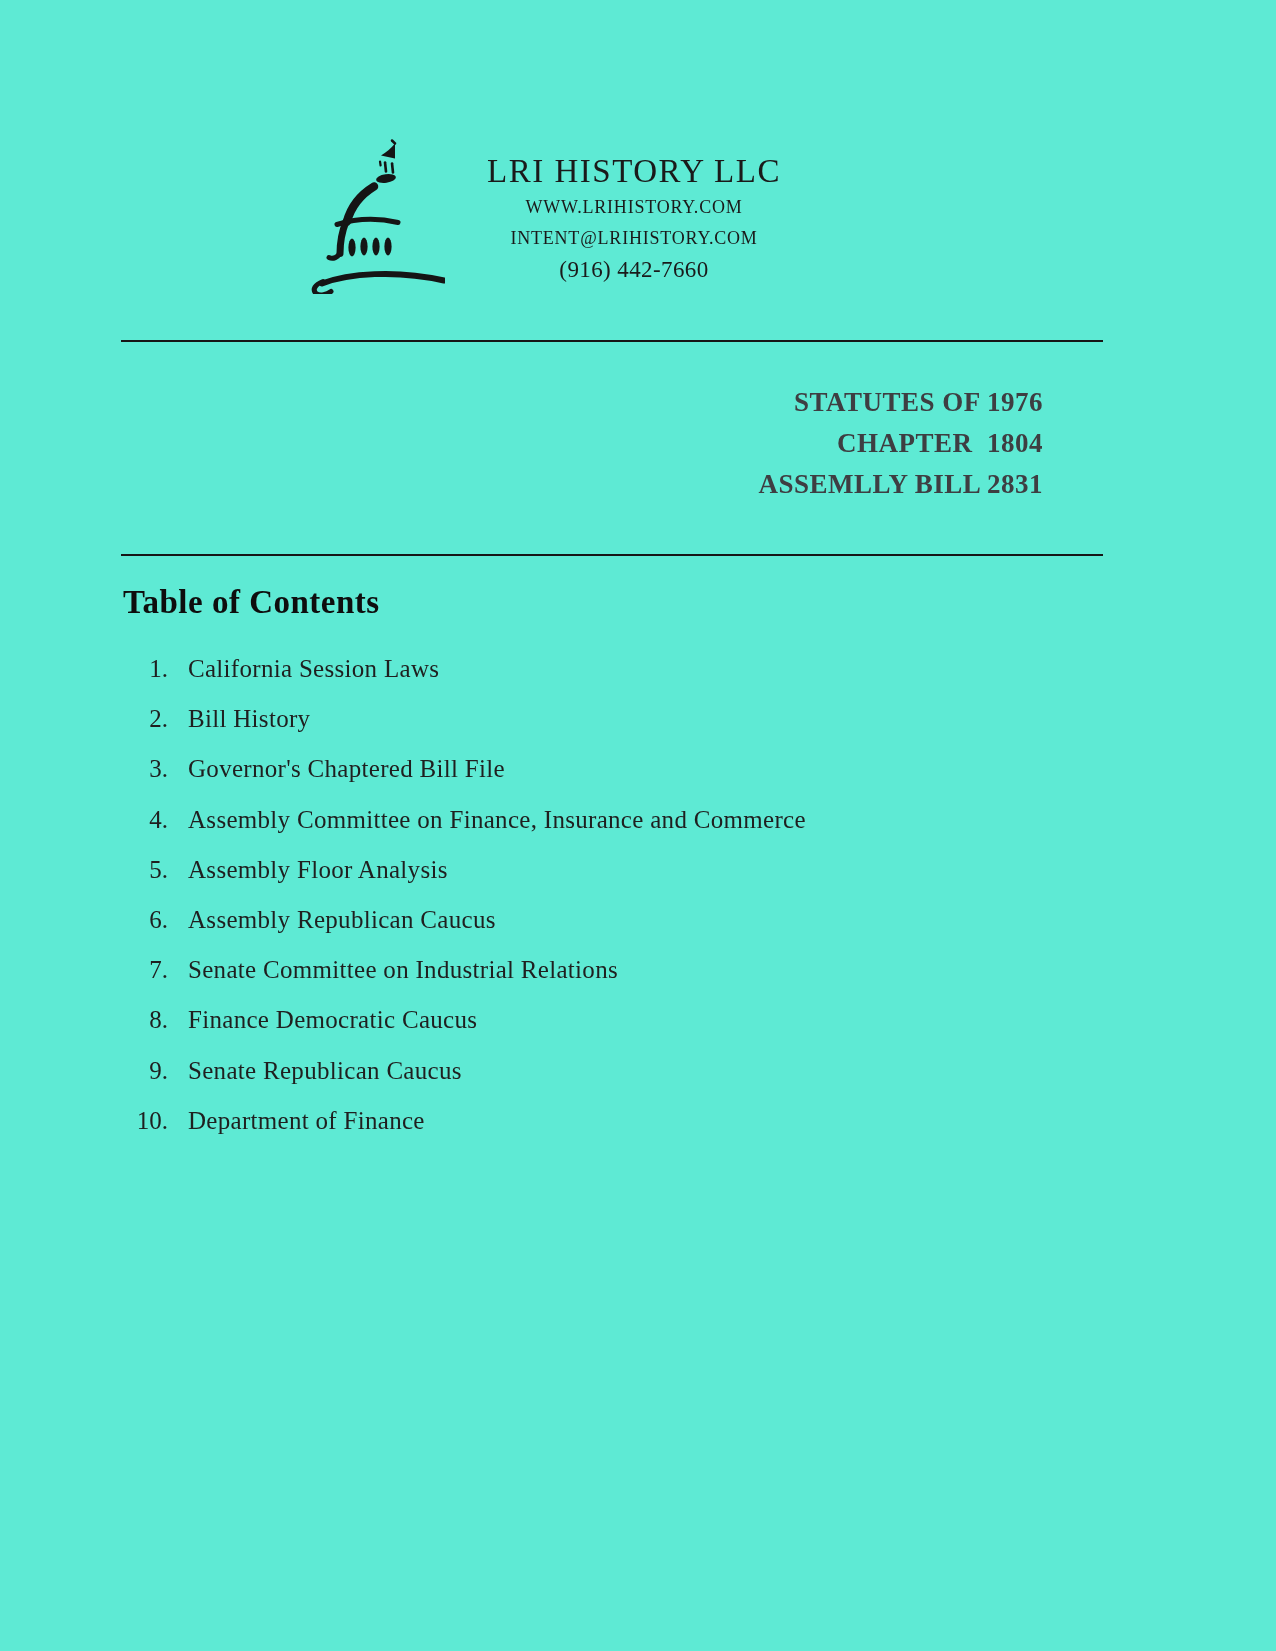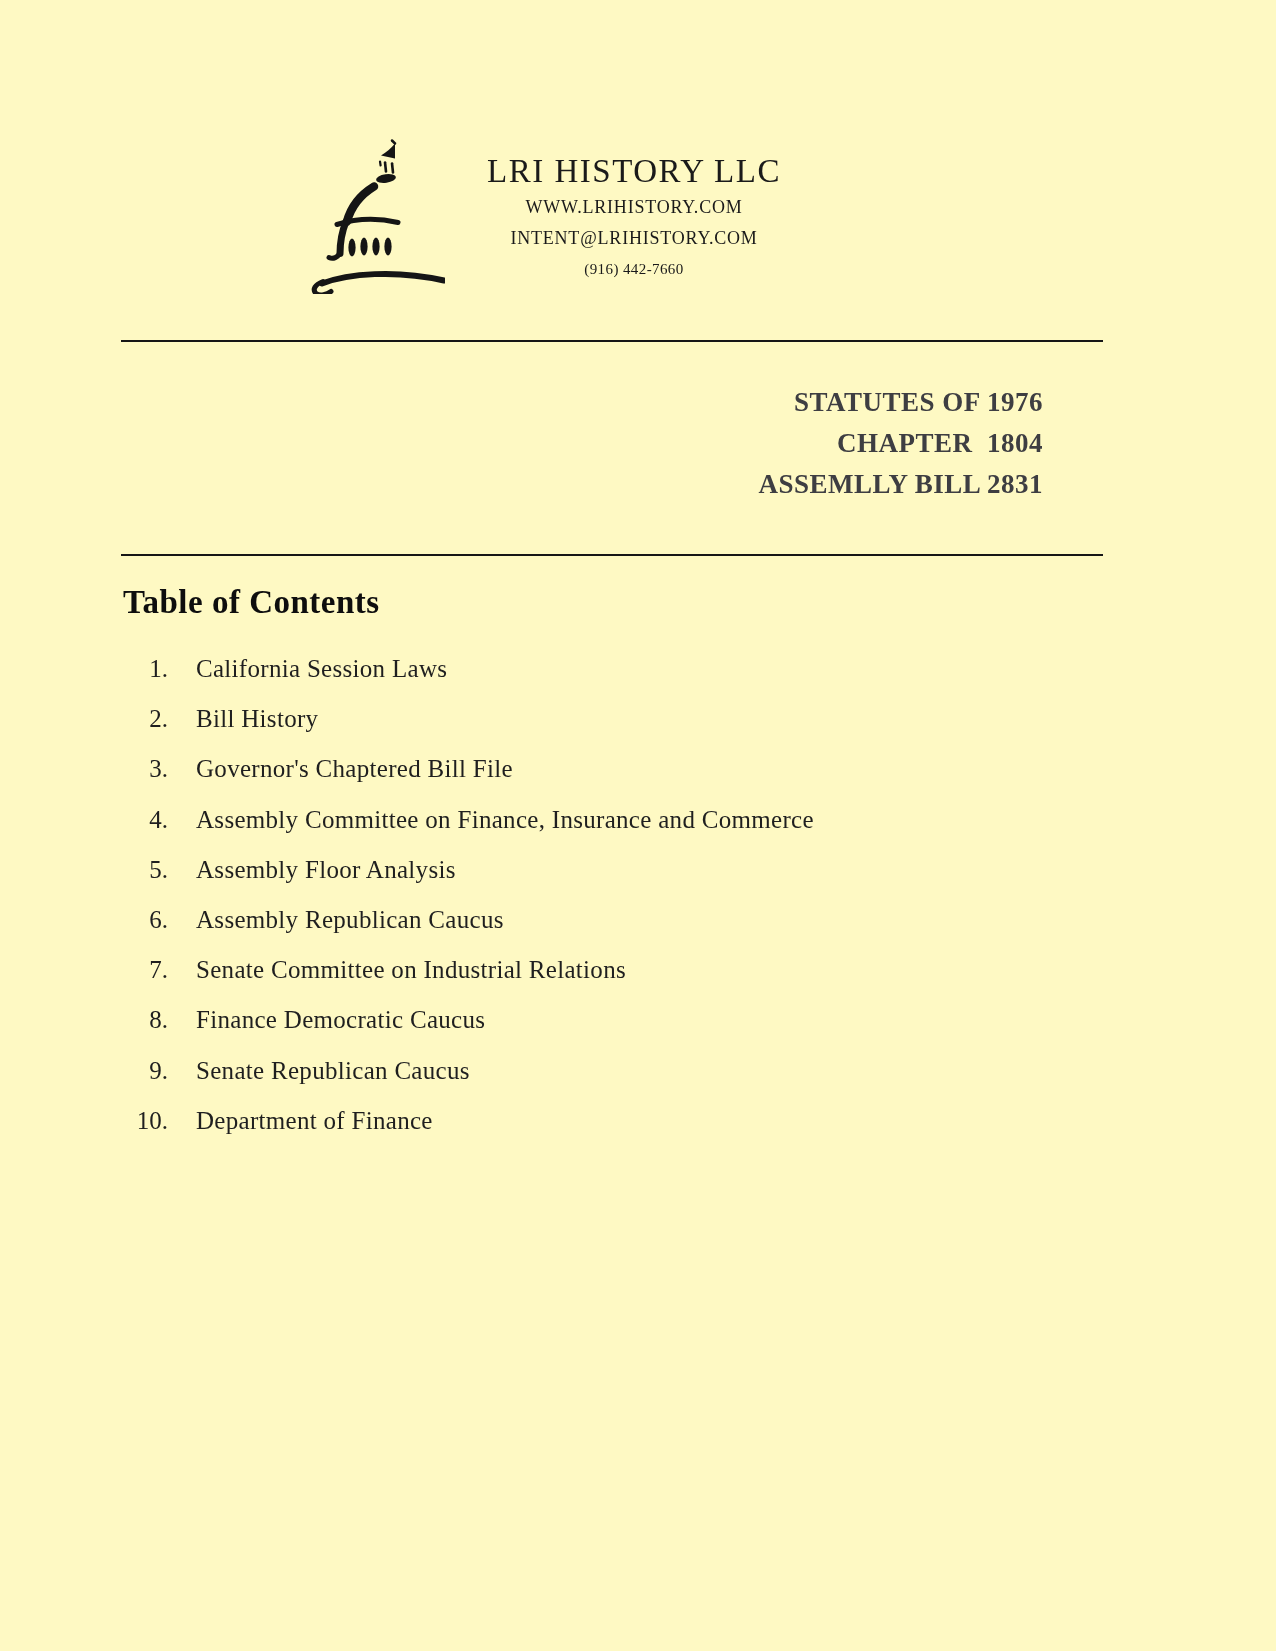--- a/index.html
+++ b/index.html
@@ -4,21 +4,21 @@
 <style>
   html, body {
     margin: 0;
     padding: 0;
     background: #ffffff;
   }
   .page {
     position: relative;
     width: 1276px;
     height: 1651px;
-    background: #fef9c3;
+    background: #5eead4;
     font-family: "Liberation Serif", "DejaVu Serif", serif;
     color: #1c1c1c;
     overflow: hidden;
   }
 
   
   .logo {
     position: absolute;
     left: 300px;
     top: 126px;
@@ -41,21 +41,21 @@
     white-space: nowrap;
   }
   .contact-line {
     font-size: 18px;
     line-height: 31px;
     letter-spacing: 0.8px;
     color: #1a1a1a;
     white-space: nowrap;
   }
   .contact-line.phone {
-    font-size: 15px;
+    font-size: 23px;
     letter-spacing: 0.4px;
   }
 
   
   .rule {
     position: absolute;
     left: 121px;
     width: 982px;
     height: 2px;
     background: #161616;
@@ -102,21 +102,21 @@
     line-height: 50.2px;
     font-size: 25px;
     color: #1f1f1f;
   }
   .toc-num {
     width: 168px;
     text-align: right;
     flex: 0 0 168px;
   }
   .toc-label {
-    margin-left: 28px;
+    margin-left: 20px;
     letter-spacing: 0.3px;
     white-space: nowrap;
   }
 </style>
 </head>
 <body>
 
 <div class="page">
 
   <svg class="logo" viewBox="0 0 145 165" fill="none" stroke="#151515" stroke-linecap="round" stroke-linejoin="round">

